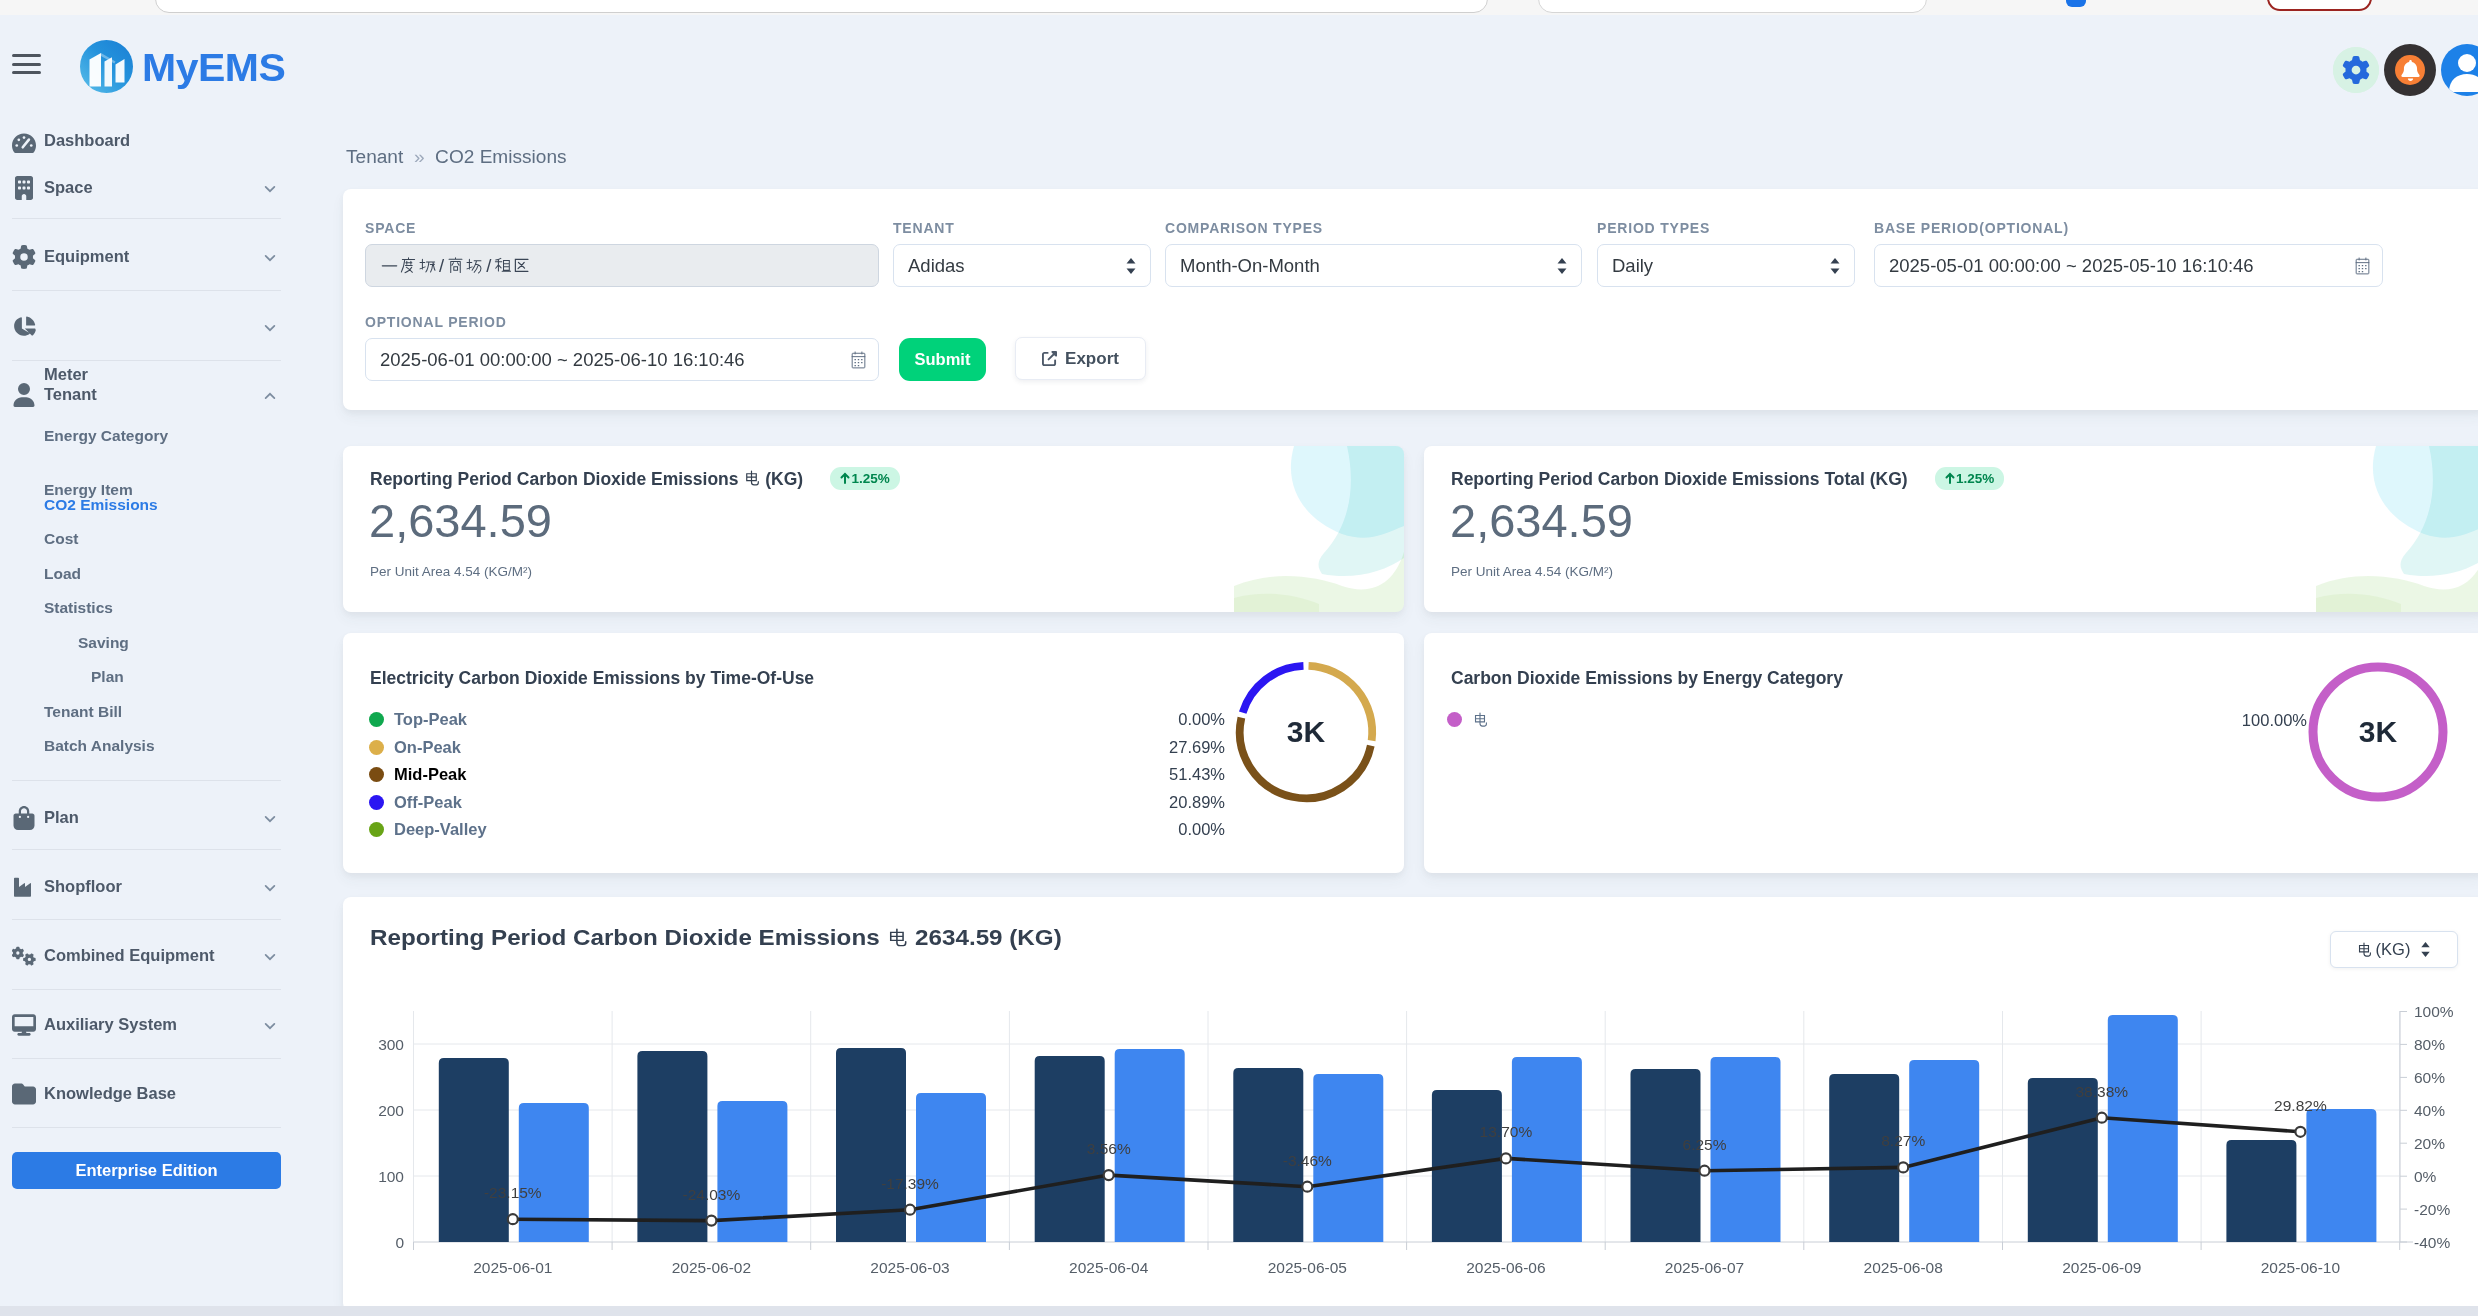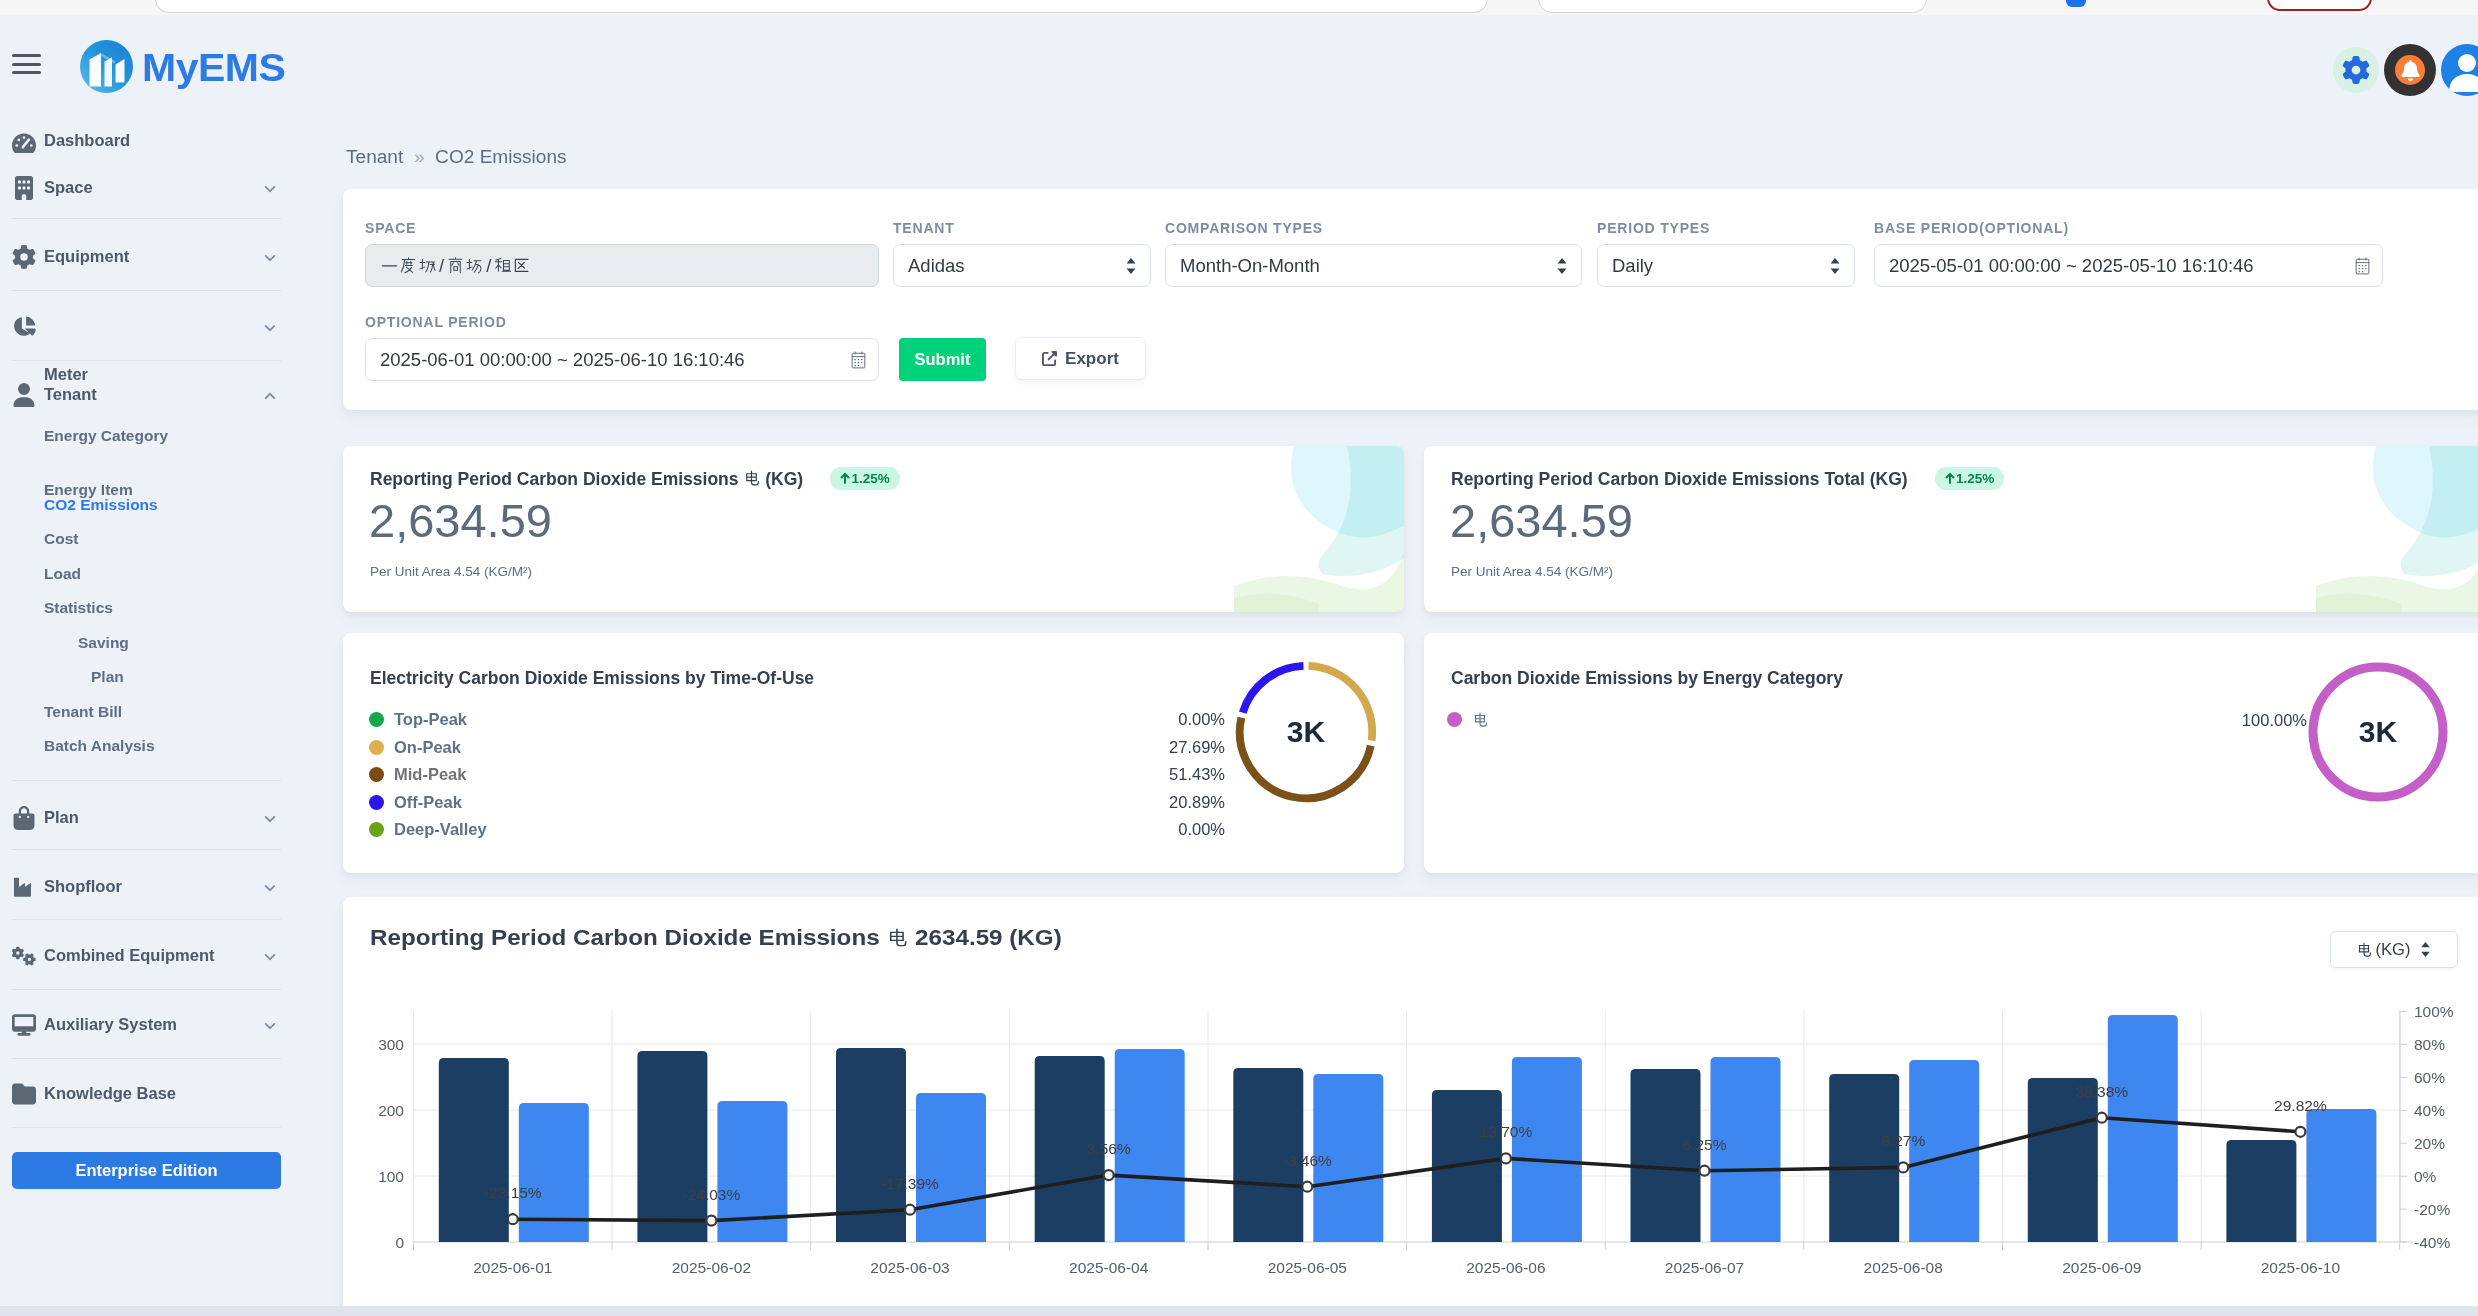--- a/index.html
+++ b/index.html
@@ -258,21 +258,21 @@
         <path d="M110 224h40v36h-40zM204 224h40v36h-40zM298 224h40v36h-40zM110 310h40v36h-40zM204 310h40v36h-40zM298 310h40v36h-40zM110 396h40v36h-40zM204 396h40v36h-40z" fill="#5e6e82" stroke="none"></path>
       </svg>
   </div>
   <div class="lbl" style="left:365px;top:314px;">OPTIONAL PERIOD</div>
   <div class="inp" style="left:365px;top:338px;width:514px;">2025-06-01 00:00:00 ~ 2025-06-10 16:10:46
     <svg style="position:absolute;right:11px;top:12px;" width="17" height="18" viewBox="0 0 448 512" fill="none" stroke="#5e6e82" stroke-width="28">
         <path d="M128 16v80M320 16v80M30 160h388M62 64h324c10 0 18 8 18 18v380c0 10-8 18-18 18H62c-10 0-18-8-18-18V82c0-10 8-18 18-18z"></path>
         <path d="M110 224h40v36h-40zM204 224h40v36h-40zM298 224h40v36h-40zM110 310h40v36h-40zM204 310h40v36h-40zM298 310h40v36h-40zM110 396h40v36h-40zM204 396h40v36h-40z" fill="#5e6e82" stroke="none"></path>
       </svg>
   </div>
-  <div class="abs" style="left:899px;top:338px;width:87px;height:43px;background:#00d27a;border-radius:4px;color:#fff;font-size:16.5px;font-weight:700;display:flex;align-items:center;justify-content:center;">Submit</div>
+  <div class="abs" style="left:899px;top:338px;width:87px;height:43px;background:#00d27a;border-radius:11px;color:#fff;font-size:16.5px;font-weight:700;display:flex;align-items:center;justify-content:center;">Submit</div>
   <div class="abs" style="left:1015px;top:337px;width:131px;height:43px;background:#fff;border:1px solid #e8ecf4;border-radius:7px;color:#43505e;font-size:17px;font-weight:600;display:flex;align-items:center;justify-content:center;box-shadow:0 2px 5px rgba(43,45,80,.08);">
     <svg width="15" height="15" viewBox="0 0 512 512" fill="#4d5969" style="margin-right:8px;">
         <path d="M352 0c-12.9 0-24.6 7.8-29.6 19.8s-2.2 25.7 6.9 34.9L370.7 96 201.4 265.4c-12.5 12.5-12.5 32.8 0 45.3s32.8 12.5 45.3 0L416 141.3l41.4 41.4c9.2 9.2 22.9 11.9 34.9 6.9s19.8-16.6 19.8-29.6V32c0-17.7-14.3-32-32-32H352zM80 32C35.8 32 0 67.8 0 112V432c0 44.2 35.8 80 80 80H400c44.2 0 80-35.8 80-80V320c0-17.7-14.3-32-32-32s-32 14.3-32 32V432c0 8.8-7.2 16-16 16H80c-8.8 0-16-7.2-16-16V112c0-8.8 7.2-16 16-16H192c17.7 0 32-14.3 32-32s-14.3-32-32-32H80z"></path>
       </svg>
     Export
   </div>
 </div>
 
 <div class="card" style="left:343px;top:446px;width:1061px;height:166px;overflow:hidden;">
   <svg style="position:absolute;right:0;top:0;" width="170" height="166" viewBox="0 0 170 166">
@@ -309,21 +309,21 @@
 
 <div class="card" style="left:343px;top:633px;width:1061px;height:240px;"></div>
 <div class="abs" style="left:370px;top:668px;font-size:17.5px;font-weight:700;color:#344050;">Electricity Carbon Dioxide Emissions by Time-Of-Use</div>
 <div class="abs" style="left:369px;top:712px;width:15px;height:15px;border-radius:50%;background:#0fa84e;"></div>
 <div class="abs" style="left:394px;top:710px;font-size:16.5px;font-weight:600;color:#5d718a;">Top-Peak</div>
 <div class="abs" style="left:1105px;top:710px;width:120px;text-align:right;font-size:16.5px;color:#344050;">0.00%</div>
 <div class="abs" style="left:369px;top:740px;width:15px;height:15px;border-radius:50%;background:#dcaf4a;"></div>
 <div class="abs" style="left:394px;top:738px;font-size:16.5px;font-weight:600;color:#5d718a;">On-Peak</div>
 <div class="abs" style="left:1105px;top:738px;width:120px;text-align:right;font-size:16.5px;color:#344050;">27.69%</div>
 <div class="abs" style="left:369px;top:767px;width:15px;height:15px;border-radius:50%;background:#7a4c12;"></div>
-<div class="abs" style="left:394px;top:765px;font-size:16.5px;font-weight:600;color:#737373;">Mid-Peak</div>
+<div class="abs" style="left:394px;top:765px;font-size:16.5px;font-weight:600;color:#000000;">Mid-Peak</div>
 <div class="abs" style="left:1105px;top:765px;width:120px;text-align:right;font-size:16.5px;color:#344050;">51.43%</div>
 <div class="abs" style="left:369px;top:795px;width:15px;height:15px;border-radius:50%;background:#2b16f2;"></div>
 <div class="abs" style="left:394px;top:793px;font-size:16.5px;font-weight:600;color:#5d718a;">Off-Peak</div>
 <div class="abs" style="left:1105px;top:793px;width:120px;text-align:right;font-size:16.5px;color:#344050;">20.89%</div>
 <div class="abs" style="left:369px;top:822px;width:15px;height:15px;border-radius:50%;background:#68a416;"></div>
 <div class="abs" style="left:394px;top:820px;font-size:16.5px;font-weight:600;color:#5d718a;">Deep-Valley</div>
 <div class="abs" style="left:1105px;top:820px;width:120px;text-align:right;font-size:16.5px;color:#344050;">0.00%</div>
 <svg class="abs" style="left:1232px;top:658px;" width="148" height="148" viewBox="0 0 148 148">
   <g transform="translate(74,74)" fill="none" stroke-width="7.8">
     <path d="M2.54 -66.15A66.2 66.2 0 0 1 65.64 8.62" stroke="#d4a94e"></path>

